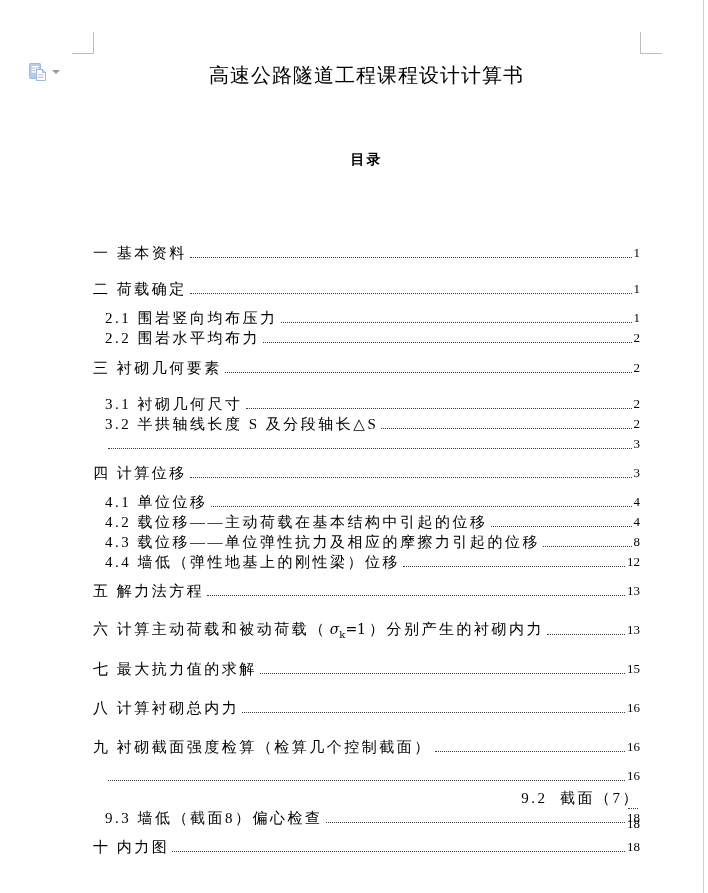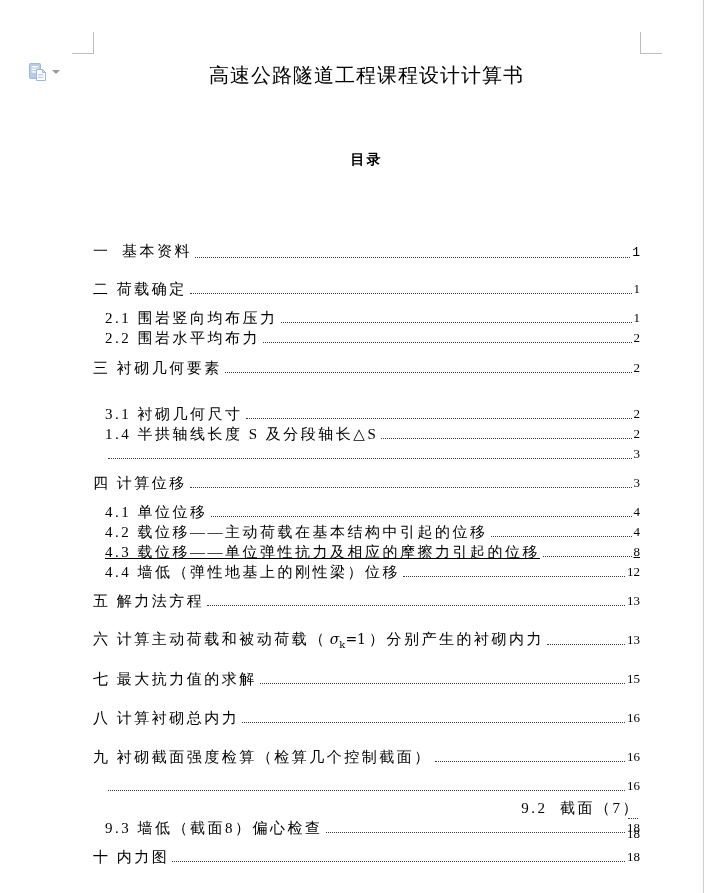--- a/index.html
+++ b/index.html
@@ -51,21 +51,21 @@
       <rect x="9" y="12.2" width="5.5" height="1.2" fill="#b7cbe8"></rect>
       <rect x="9" y="14.8" width="5.5" height="1.2" fill="#b7cbe8"></rect>
     </svg>
     <span class="caret"></span>
   </div>
 
   <div class="content">
     <div class="doc-title">高速公路隧道工程课程设计计算书</div>
     <div class="toc-heading">目录</div>
     <div class="toc-list">
-        <div class="toc-row l1" style="margin-top: 0px; font-family: Liberation Mono, monospace;">
+        <div class="toc-row l1" style="margin-top: 0px;">
           <span class="toc-label">一 基本资料</span>
           <span class="leader"></span>
           <span class="toc-page">1</span>
         </div>
         <div class="toc-row l1" style="margin-top: 16px;">
           <span class="toc-label">二 荷载确定</span>
           <span class="leader"></span>
           <span class="toc-page">1</span>
         </div>
         <div class="toc-row l2" style="margin-top: 9px;">
@@ -76,27 +76,27 @@
         <div class="toc-row l2" style="margin-top: 0px;">
           <span class="toc-label">2.2 围岩水平均布力</span>
           <span class="leader"></span>
           <span class="toc-page">2</span>
         </div>
         <div class="toc-row l1" style="margin-top: 10px;">
           <span class="toc-label">三 衬砌几何要素</span>
           <span class="leader"></span>
           <span class="toc-page">2</span>
         </div>
-        <div class="toc-row l2" style="margin-top: 26px; justify-content: flex-end;">
+        <div class="toc-row l2" style="margin-top: 16px; justify-content: flex-end;">
           <span class="toc-label">3.1 衬砌几何尺寸</span>
           <span class="leader"></span>
           <span class="toc-page">2</span>
         </div>
         <div class="toc-row l2" style="margin-top: 0px;">
-          <span class="toc-label">1.4 半拱轴线长度 S 及分段轴长△S</span>
+          <span class="toc-label">3.2 半拱轴线长度 S 及分段轴长△S</span>
           <span class="leader"></span>
           <span class="toc-page">2</span>
         </div>
         <div class="toc-row l2" style="margin-top: 0px;">
           <span class="leader"></span>
           <span class="toc-page">3</span>
         </div>
         <div class="toc-row l1" style="margin-top: 9px;">
           <span class="toc-label">四 计算位移</span>
           <span class="leader"></span>
@@ -105,21 +105,21 @@
         <div class="toc-row l2" style="margin-top: 9px;">
           <span class="toc-label">4.1 单位位移</span>
           <span class="leader"></span>
           <span class="toc-page">4</span>
         </div>
         <div class="toc-row l2" style="margin-top: 0px;">
           <span class="toc-label">4.2 载位移——主动荷载在基本结构中引起的位移</span>
           <span class="leader"></span>
           <span class="toc-page">4</span>
         </div>
-        <div class="toc-row l2" style="margin-top: 0px; text-decoration: underline;">
+        <div class="toc-row l2" style="margin-top: 0px;">
           <span class="toc-label">4.3 载位移——单位弹性抗力及相应的摩擦力引起的位移</span>
           <span class="leader"></span>
           <span class="toc-page">8</span>
         </div>
         <div class="toc-row l2" style="margin-top: 0px;">
           <span class="toc-label">4.4 墙低（弹性地基上的刚性梁）位移</span>
           <span class="leader"></span>
           <span class="toc-page">12</span>
         </div>
         <div class="toc-row l1" style="margin-top: 9px;">

